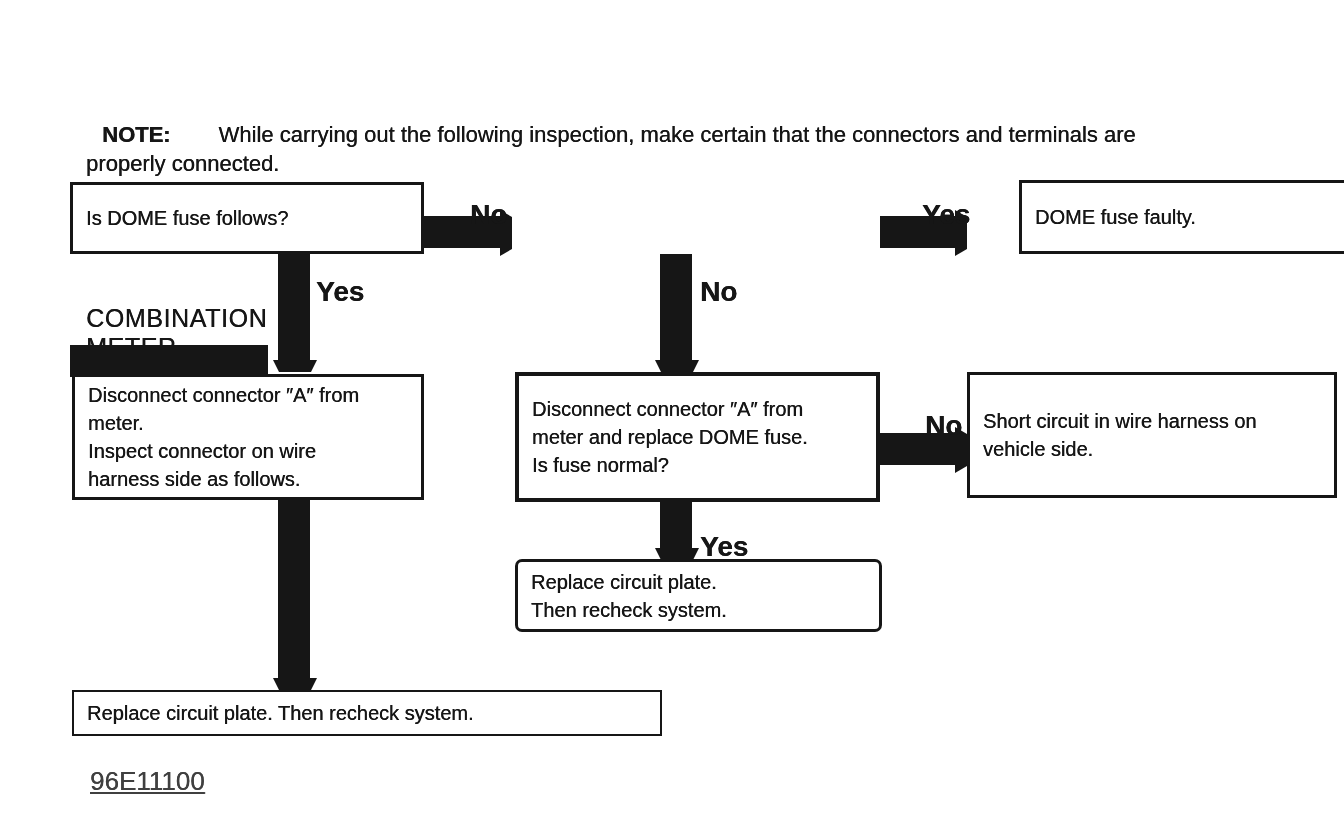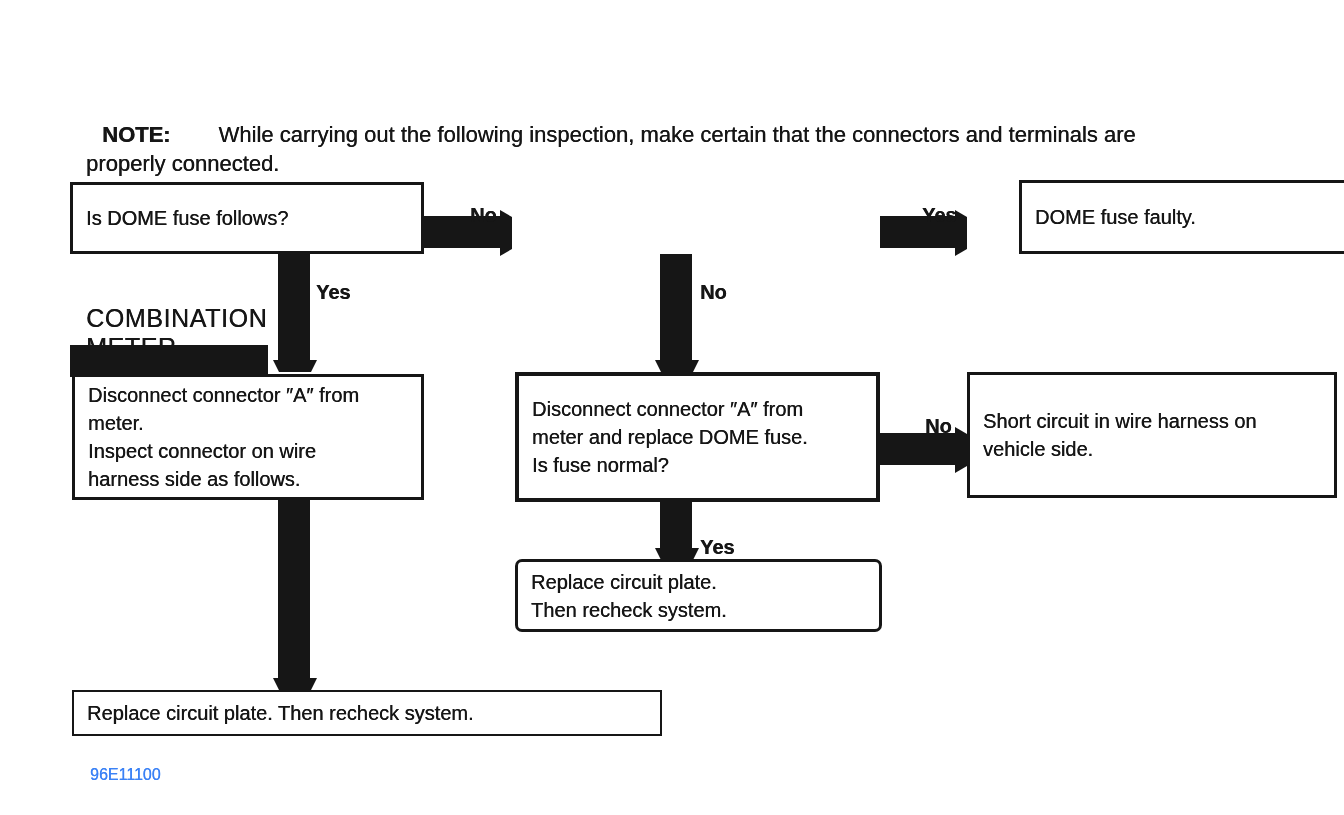--- a/index.html
+++ b/index.html
@@ -66,28 +66,29 @@
   }
   .head-down {
     position: absolute; width: 0; height: 0;
     border-left: 6px solid transparent; border-right: 6px solid transparent;
     border-top: 12px solid #161616;
   }
 
   
   .edge-label {
     position: absolute;
-    font-size: 20px; font-weight: bold; line-height: 24px;
+    font-size: 28px; font-weight: bold; line-height: 24px;
     text-shadow: 0.4px 0 0 currentColor;
   }
 
   .figure-code {
     position: absolute; left: 42px; top: 718px;
-    font-size: 16px; color: #3b82f6;
+    font-size: 26px; color: #404040;
     text-shadow: 0.3px 0 0 currentColor;
+    text-decoration: underline;
   }
 </style>
 </head>
 <body>
 
 <div class="page">
 
   <p class="note"><span class="note-label">NOTE:</span><span>While carrying out the following inspection, make certain that the connectors and terminals are
 properly connected.</span></p>
 

